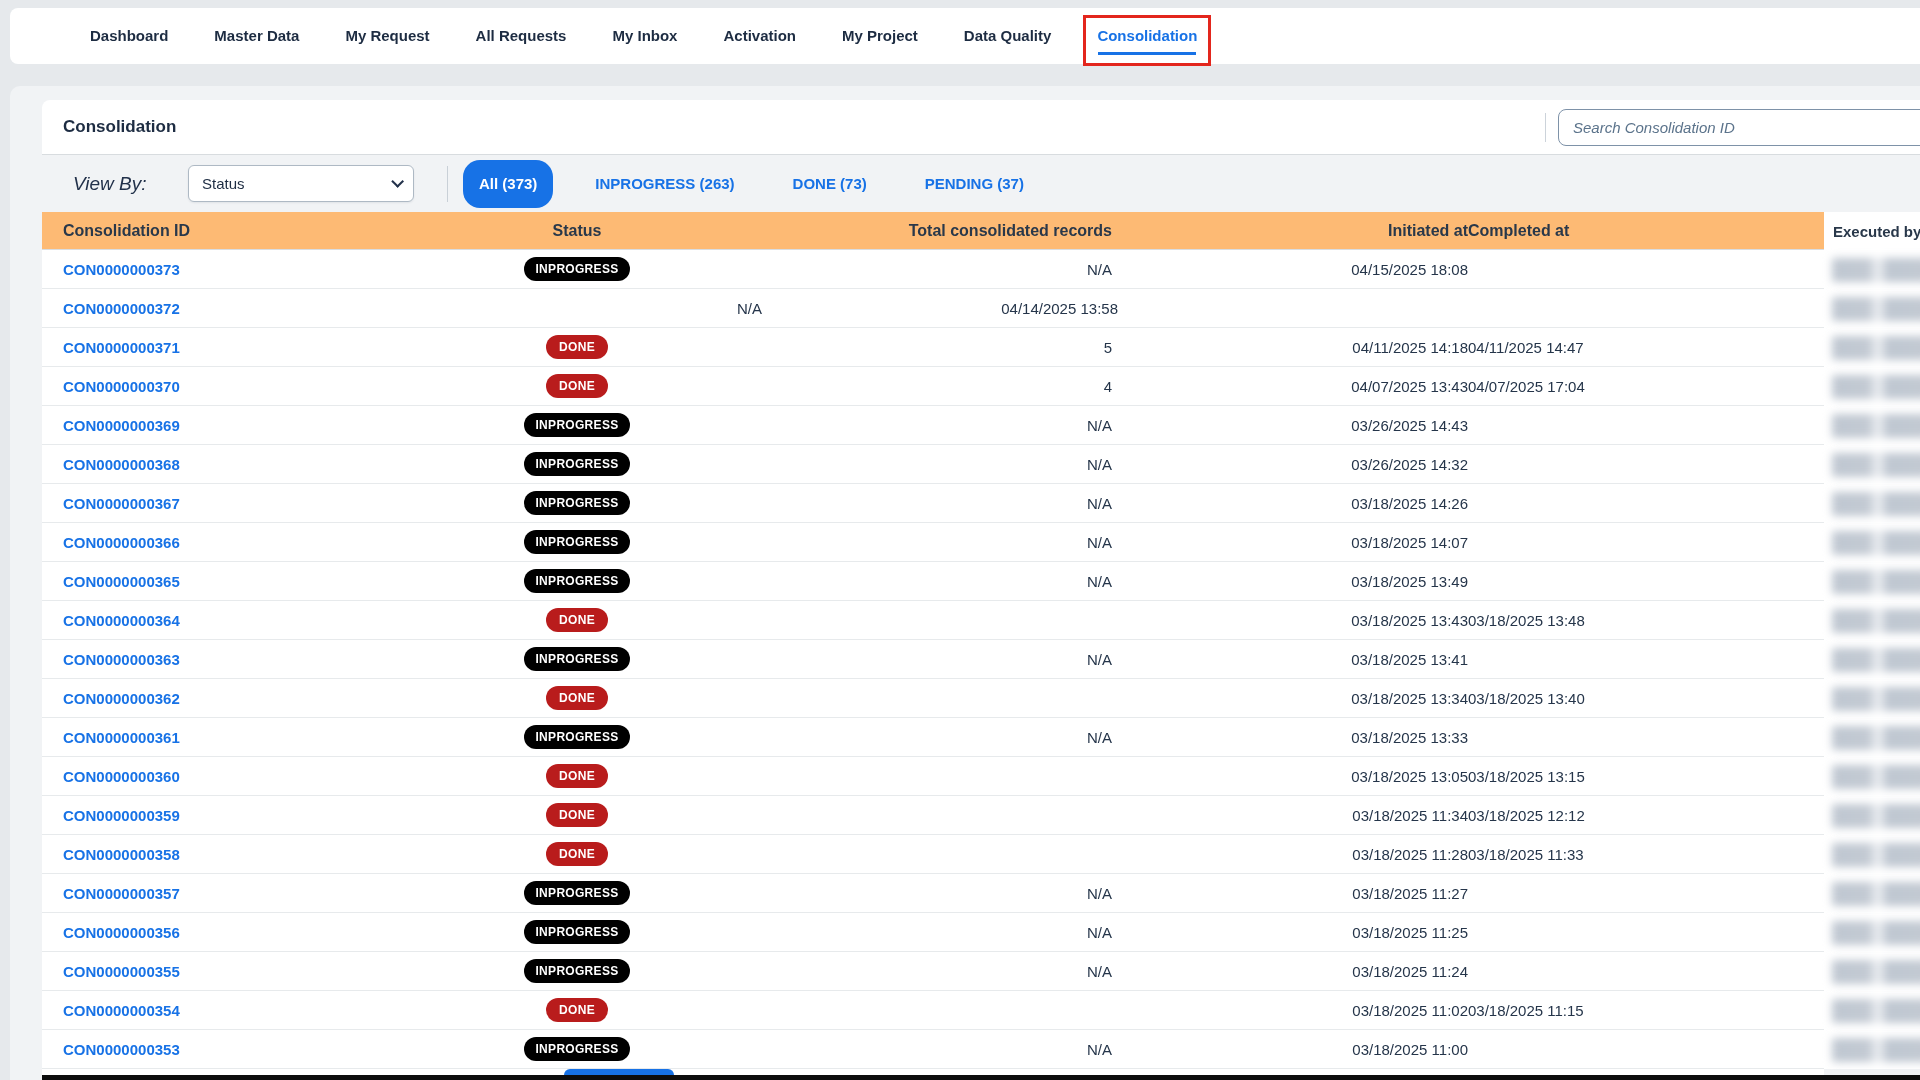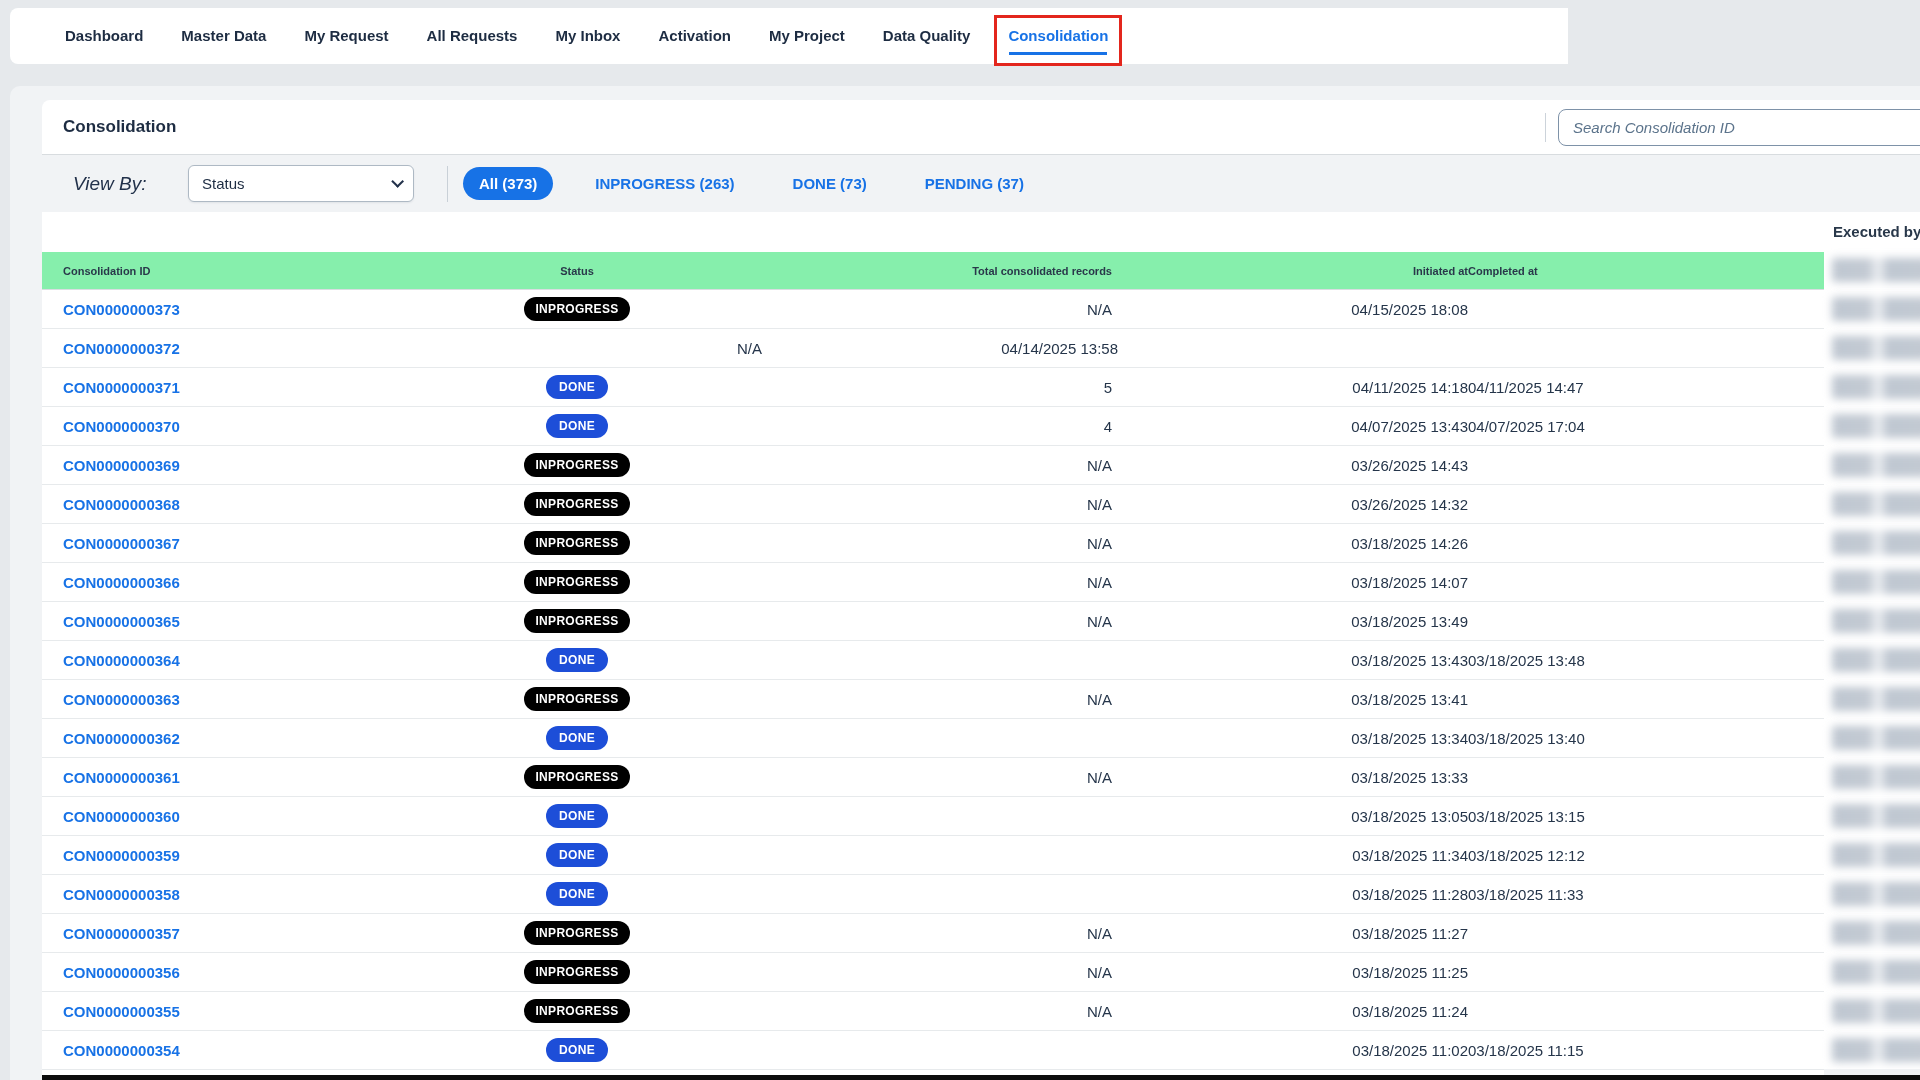--- a/index.html
+++ b/index.html
@@ -6,23 +6,23 @@
   html,body { width:1920px; height:1080px; overflow:hidden; }
   body {
     position:relative;
     background:#e6e9ec;
     font-family:"Liberation Sans", sans-serif;
     color:#1d2c42;
   }
 
   
   .navbar {
-    position:absolute; left:10px; top:8px; width:1558px; height:56px;
+    position:absolute; left:10px; top:8px; width:1910px; height:56px;
     background:#ffffff; border-radius:8px 0 0 8px;
-    display:flex; align-items:center; padding-left:55px;
+    display:flex; align-items:center; padding-left:80px;gap:8px;
   }
   .nav-item {
     position:relative; margin-right:38px; font-size:15px; font-weight:bold;
     color:#1d2c42; line-height:56px; white-space:nowrap; cursor:pointer;
   }
   .nav-item.active { color:#1772e6; }
   .nav-item.active .tab-underline {
     position:absolute; left:1px; right:1px; bottom:9px; height:3px; background:#1772e6;
   }
   .red-box {
@@ -66,50 +66,50 @@
     display:flex; align-items:center; justify-content:space-between;
     padding:0 13px; font-size:15px; color:#1d2c42; cursor:pointer;
   }
   .chevron {
     width:9px; height:9px; border-right:2px solid #22314a; border-bottom:2px solid #22314a;
     transform:rotate(45deg) translateY(-3px);
   }
   .filter-divider { width:1px; height:36px; background:#c9d0d7; margin-left:33px; }
   .filter-tabs { display:flex; align-items:center; margin-left:15px; }
   .filter-pill {
-    height:33px; border-radius:17px; padding:0 16px; display:flex; align-items:center;
+    height:48px; border-radius:17px; padding:0 16px; display:flex; align-items:center;
     font-size:15px; font-weight:bold; color:#1772e6; cursor:pointer; margin-right:26px;
     white-space:nowrap;
   }
   .filter-pill.active { background:#1772e6; color:#ffffff; }
 
   
   .table-main { position:absolute; left:32px; top:126px; width:1782px; background:#fff; }
   .thead {
     display:flex; height:38px; align-items:center;
-    border-bottom:1px solid #d9dde1; background:#86efac;
-    font-size:11px; font-weight:bold; color:#29384a;margin-top:40px;
+    border-bottom:1px solid #d9dde1; background:#fdba74;
+    font-size:16px; font-weight:bold; color:#29384a;
   }
   .row {
     display:flex; height:39px; align-items:center;
     border-bottom:1px solid #e7eaec; background:#fff; font-size:15px; color:#25354a;
   }
   .c-id    { width:360px; padding-left:21px; text-align:left; }
   .c-stat  { width:350px; text-align:center; }
   .c-tot   { width:360px; text-align:right; }
   .c-init  { width:356px; text-align:right; }
   .c-comp  { width:356px; text-align:left; }
   .id-link { color:#1772e6; font-weight:bold; text-decoration:none; cursor:pointer; }
 
   .badge {
     display:inline-block; font-size:12px; font-weight:bold; letter-spacing:.3px;
     padding:5px 11px; border-radius:14px; line-height:1.2;
   }
   .badge.inprogress { background:#000000; color:#fff; }
-  .badge.done       { background:#1d4ed8; color:#fff; padding:5px 13px; }
+  .badge.done       { background:#b91c1c; color:#fff; padding:5px 13px; }
   .badge.pending    { background:#f2f4f7; color:#1d2c42; border:1px solid #8a9bb0; padding:4px 11px; }
 
   
   .executed-panel { position:absolute; left:1814px; top:126px; width:106px; background:#fff; }
   .exec-head {
     height:38px; display:flex; align-items:center; padding-left:9px;
     font-size:15px; font-weight:bold; color:#29384a; white-space:nowrap; overflow:hidden;
   }
   .exec-row { height:39px; display:flex; align-items:center; }
   .redacted {

